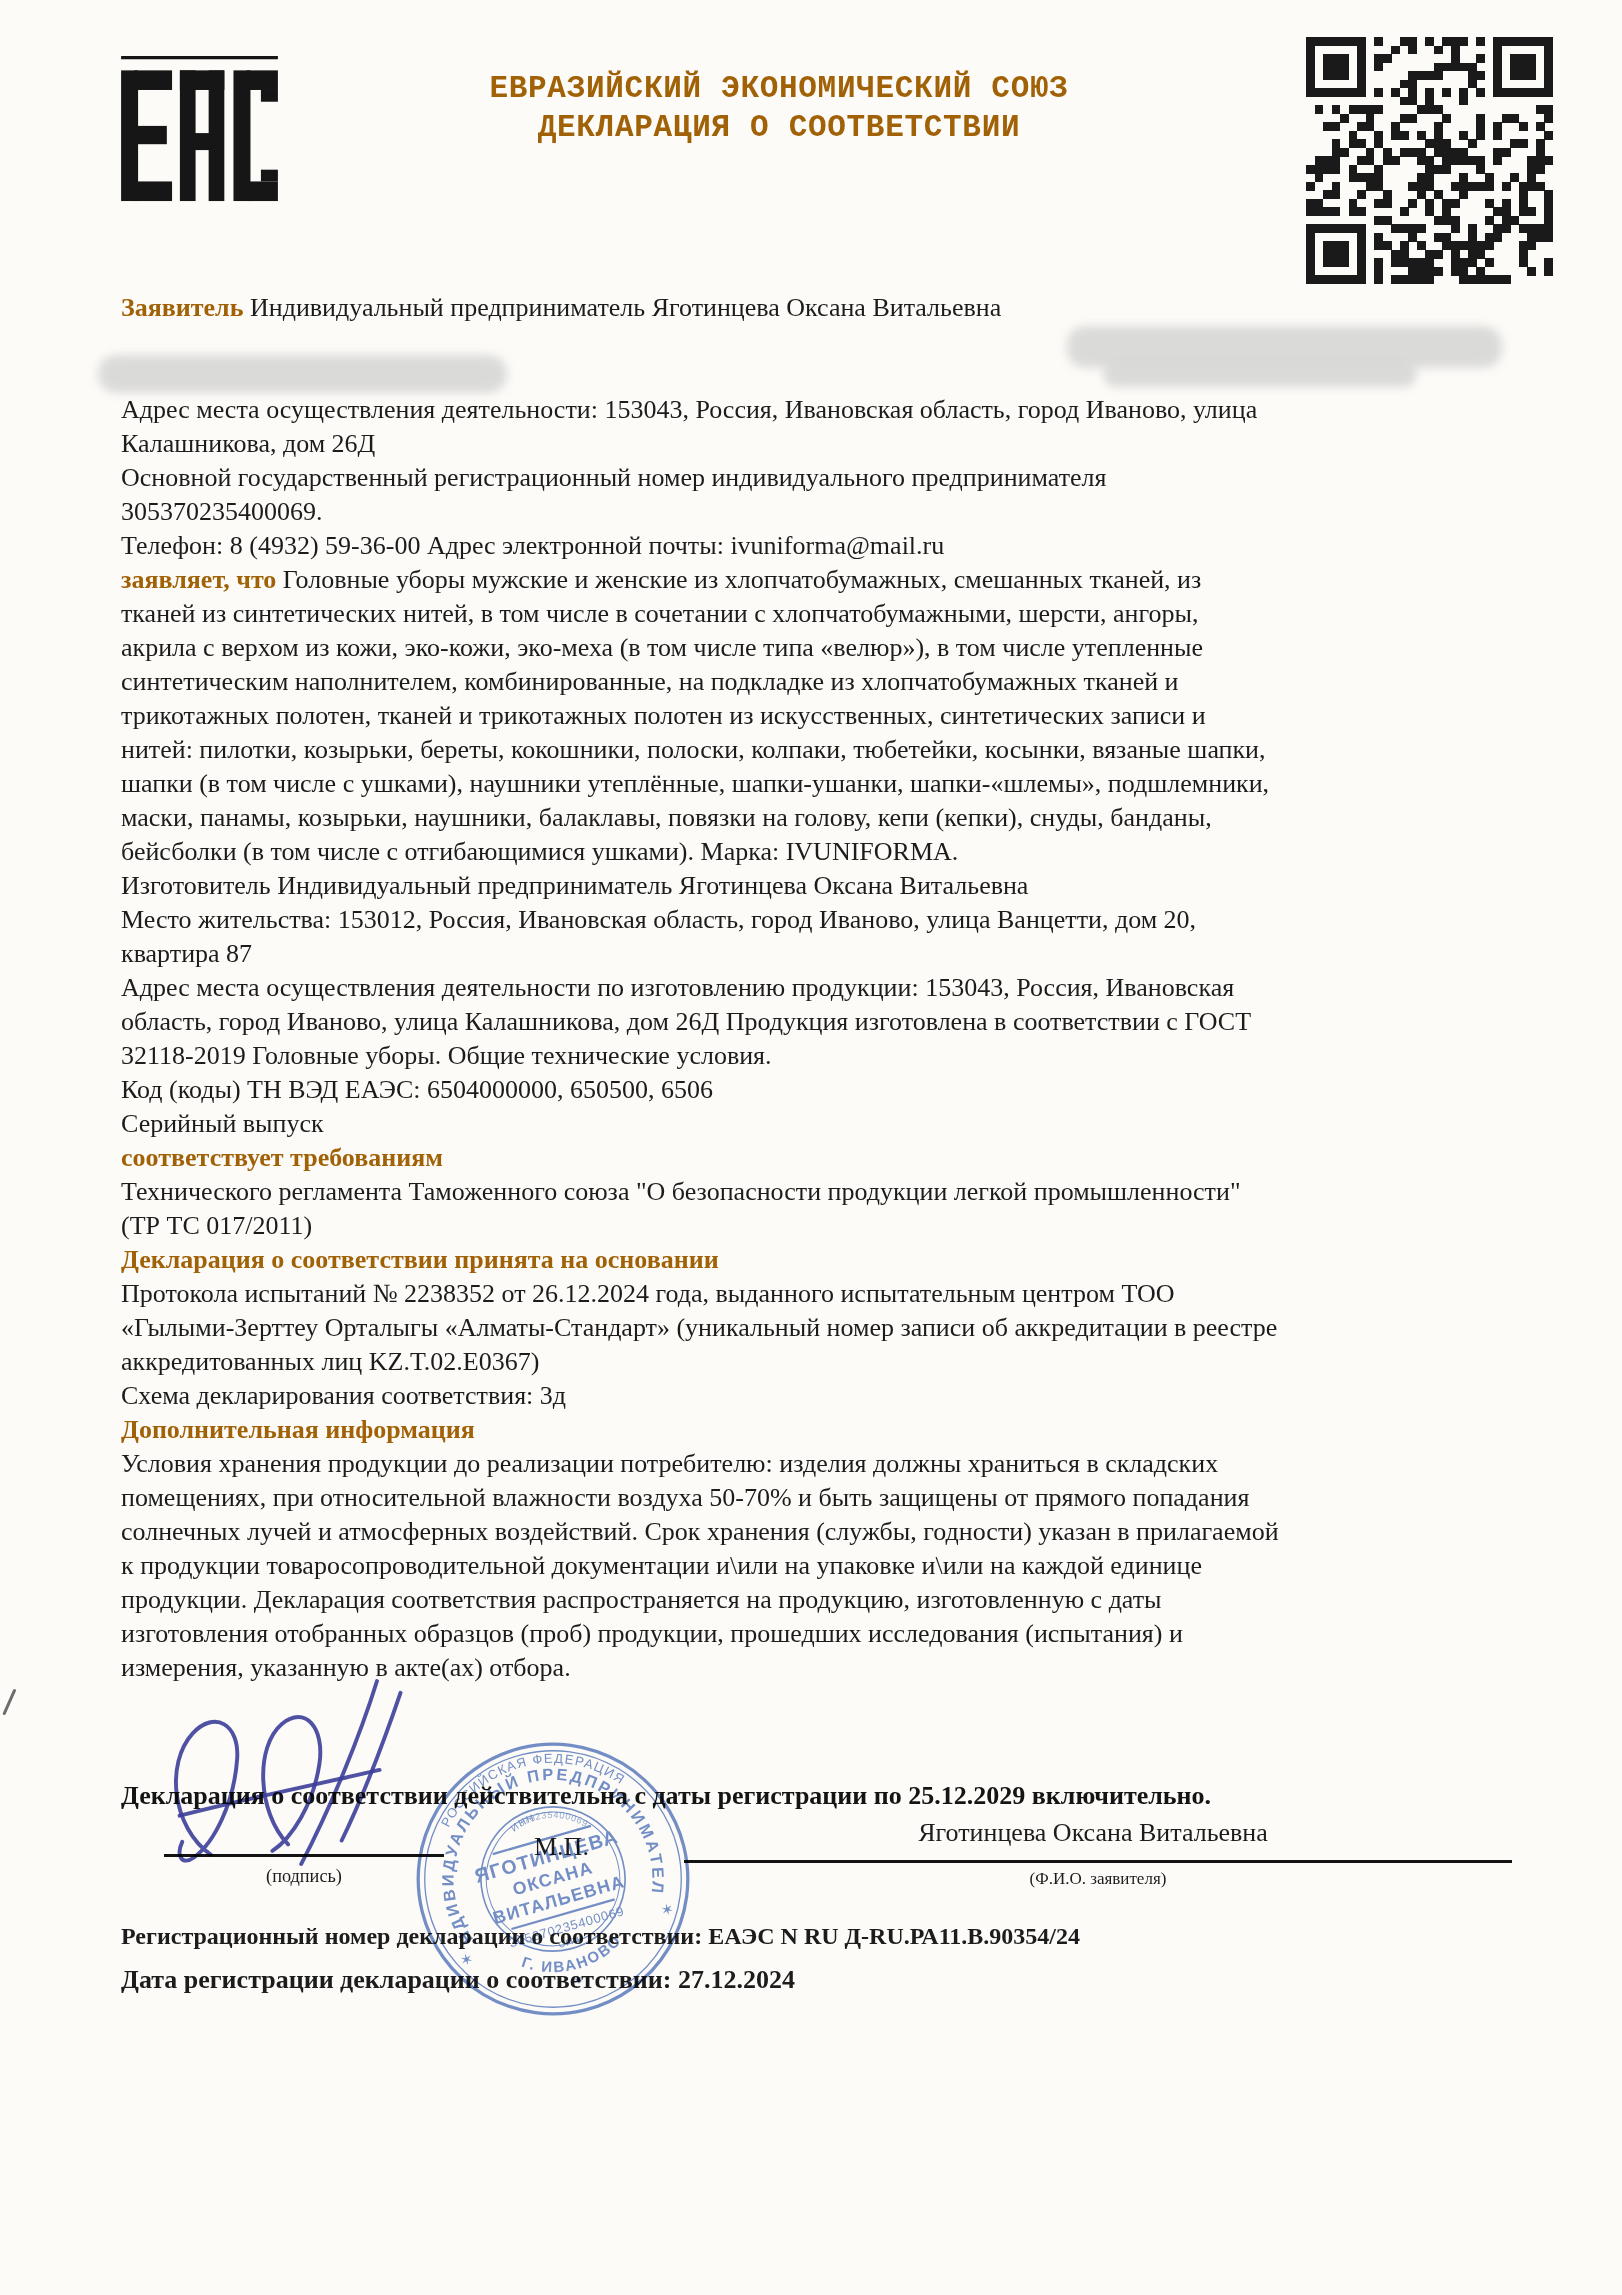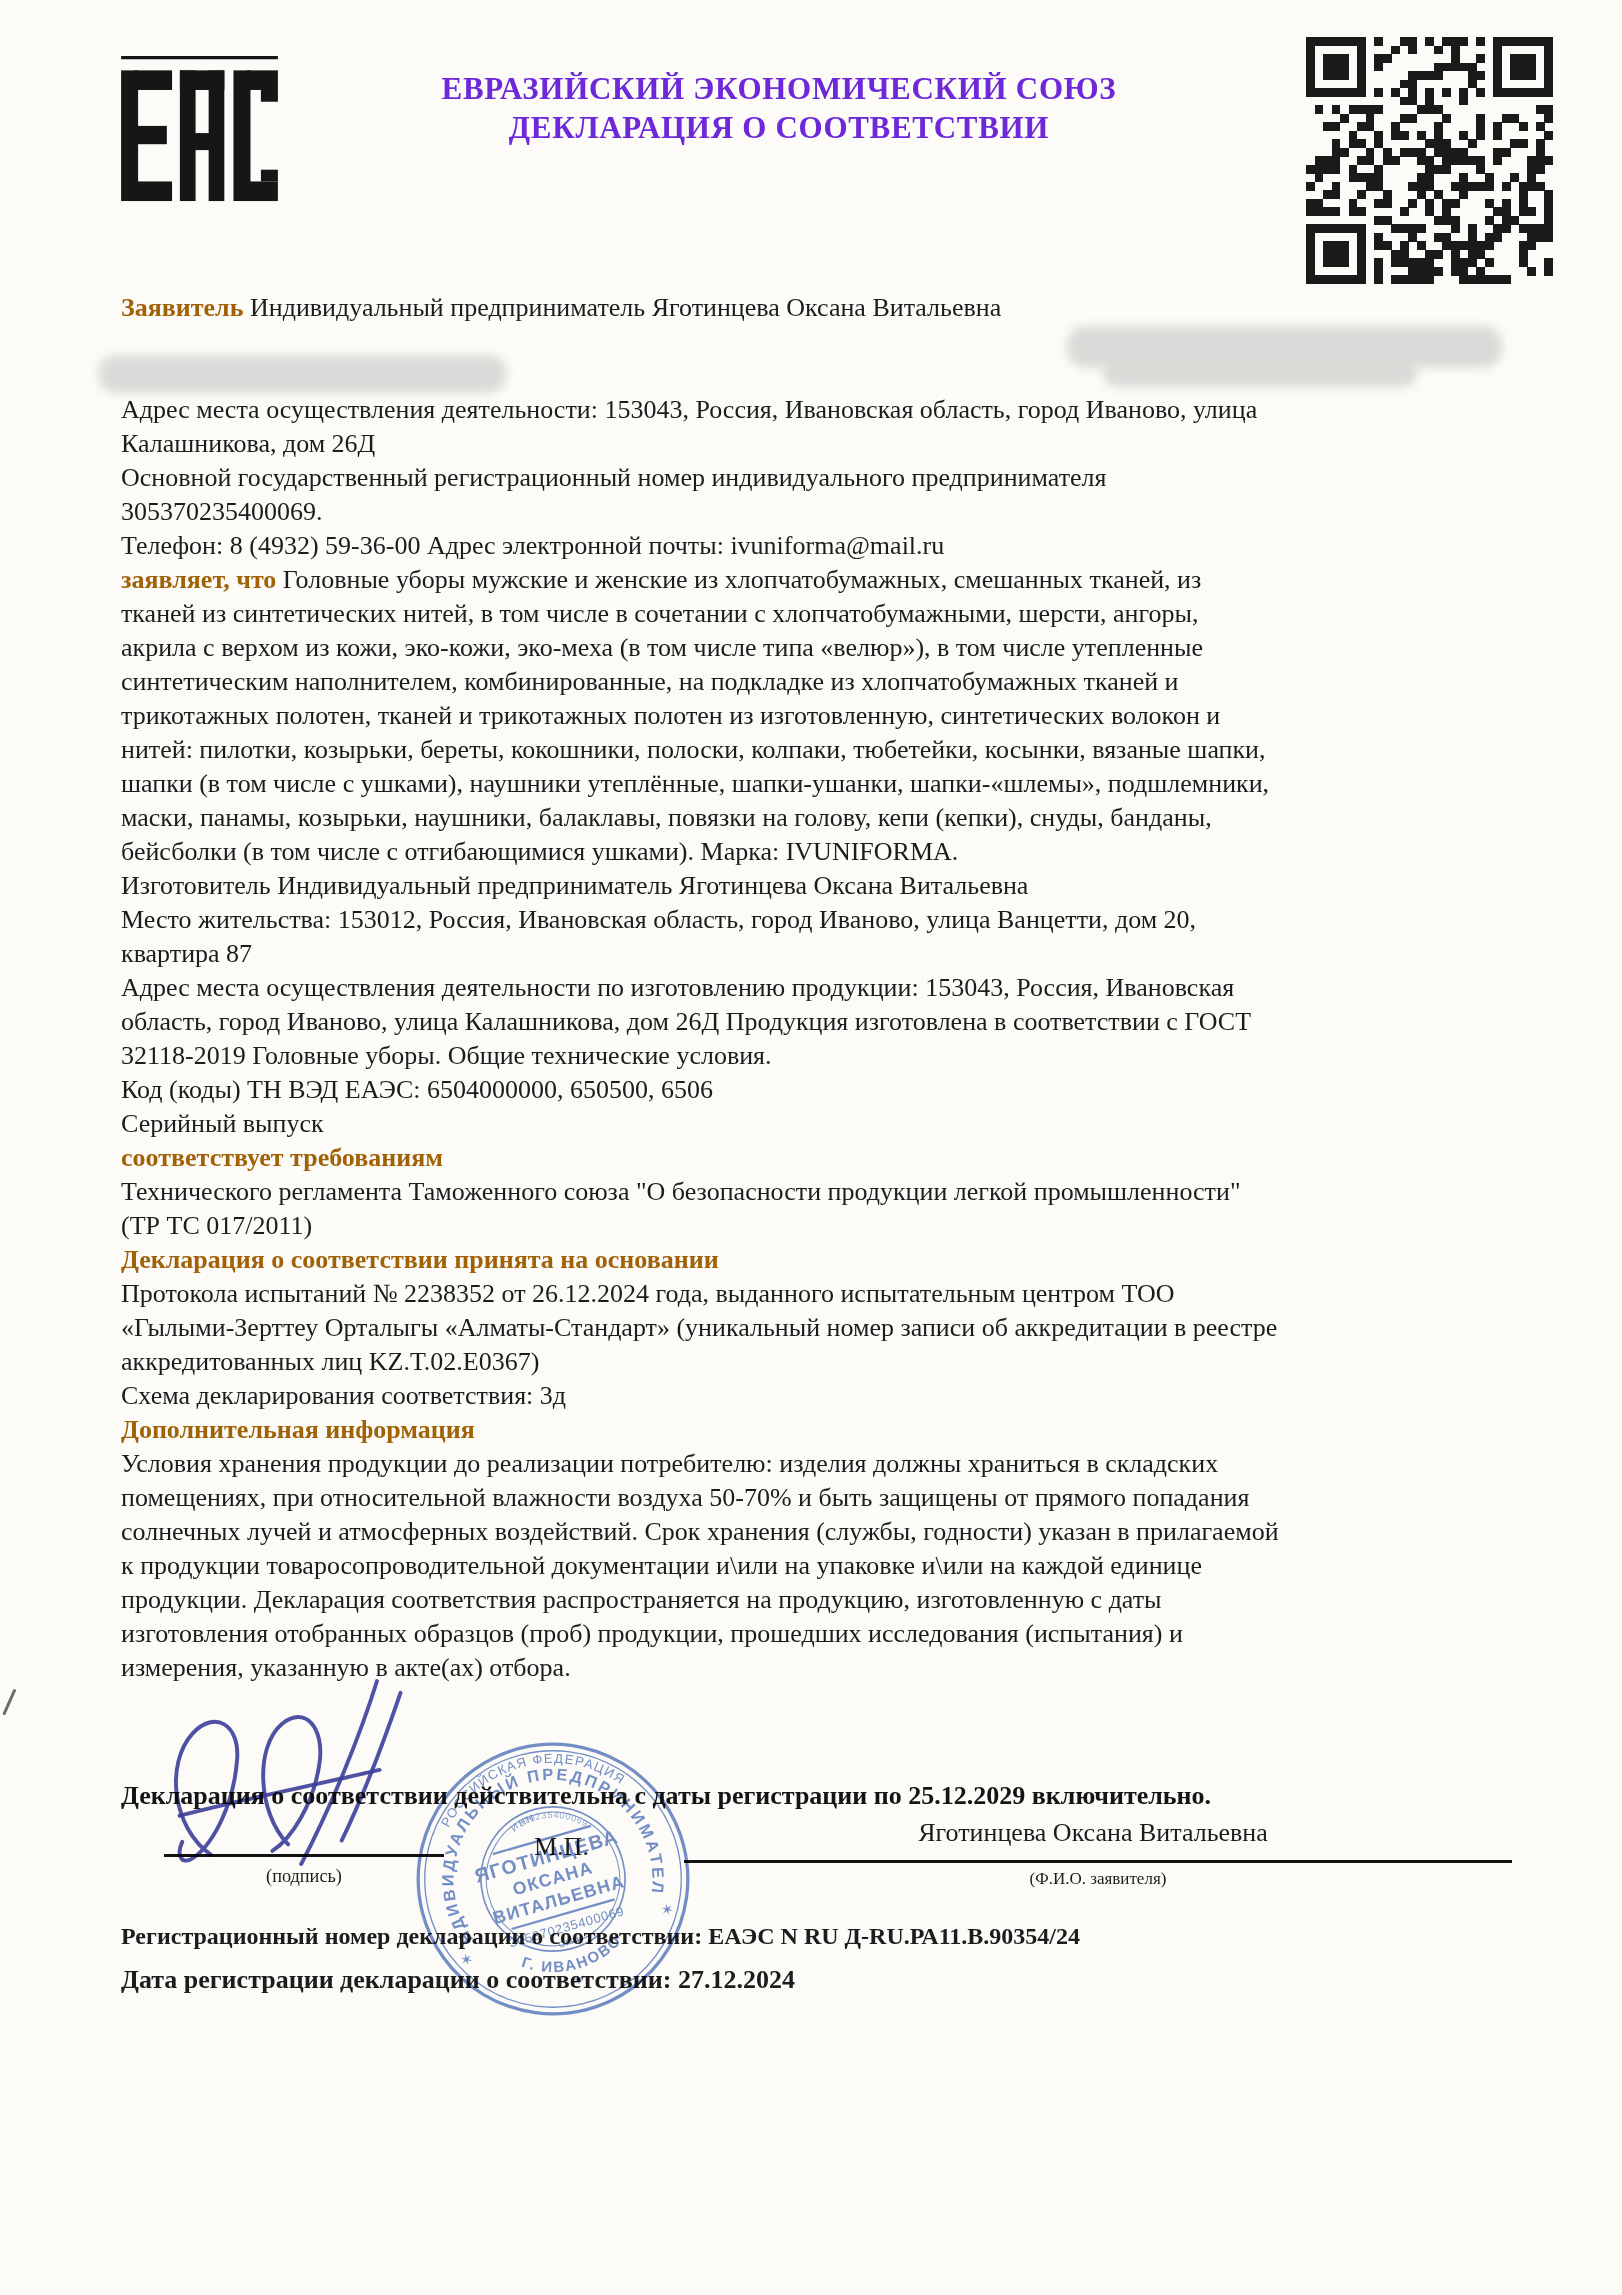--- a/index.html
+++ b/index.html
@@ -8,22 +8,22 @@
     background:#fcfbf8;
     font-family:"Liberation Serif", serif;
     color:#1c1c1c;
     overflow:hidden;
   }
   .abs{position:absolute;}
   
   #eac-logo{left:121px;top:56px;width:157px;height:147px;}
   #title-block{
     left:275px;top:69px;width:1008px;text-align:center;
-    font-family:Liberation Serif, serif;font-weight:bold;
-    font-size:31px;line-height:39px;color:#6d28d9;letter-spacing:0.7px;
+    font-family:Liberation Mono, monospace;font-weight:bold;
+    font-size:31px;line-height:39px;color:#a16207;letter-spacing:0.7px;
   }
   #qr{left:1306px;top:37px;width:247px;height:247px;fill:#1a1a1a;}
   
   #body-lines{left:121px;top:291px;width:1413px;font-size:26px;}
   .bline{height:34px;line-height:34px;white-space:nowrap;}
   .bline b{font-weight:700;color:#a16207;}
   
   .blur{background:#d5d5d3;opacity:.85;filter:blur(4.6px);border-radius:18.3px;}
   #redact-a{left:1067px;top:326px;width:435px;height:42px;}
   #redact-a2{left:1103px;top:361px;width:314px;height:26px;}
@@ -469,21 +469,21 @@
     <div class="bline"></div>
     <div class="bline"><span>Адрес места осуществления деятельности: 153043, Россия, Ивановская область, город Иваново, улица</span></div>
     <div class="bline"><span>Калашникова, дом 26Д</span></div>
     <div class="bline"><span>Основной государственный регистрационный номер индивидуального предпринимателя</span></div>
     <div class="bline"><span>305370235400069.</span></div>
     <div class="bline"><span>Телефон: 8 (4932) 59-36-00 Адрес электронной почты: ivuniforma@mail.ru</span></div>
     <div class="bline"><b>заявляет, что</b><span> Головные уборы мужские и женские из хлопчатобумажных, смешанных тканей, из</span></div>
     <div class="bline"><span>тканей из синтетических нитей, в том числе в сочетании с хлопчатобумажными, шерсти, ангоры,</span></div>
     <div class="bline"><span>акрила с верхом из кожи, эко-кожи, эко-меха (в том числе типа «велюр»), в том числе утепленные</span></div>
     <div class="bline"><span>синтетическим наполнителем, комбинированные, на подкладке из хлопчатобумажных тканей и</span></div>
-    <div class="bline"><span>трикотажных полотен, тканей и трикотажных полотен из изготовленную, синтетических волокон и</span></div>
+    <div class="bline"><span>трикотажных полотен, тканей и трикотажных полотен из искусственных, синтетических записи и</span></div>
     <div class="bline"><span>нитей: пилотки, козырьки, береты, кокошники, полоски, колпаки, тюбетейки, косынки, вязаные шапки,</span></div>
     <div class="bline"><span>шапки (в том числе с ушками), наушники утеплённые, шапки-ушанки, шапки-«шлемы», подшлемники,</span></div>
     <div class="bline"><span>маски, панамы, козырьки, наушники, балаклавы, повязки на голову, кепи (кепки), снуды, банданы,</span></div>
     <div class="bline"><span>бейсболки (в том числе с отгибающимися ушками). Марка: IVUNIFORMA.</span></div>
     <div class="bline"><span>Изготовитель Индивидуальный предприниматель Яготинцева Оксана Витальевна</span></div>
     <div class="bline"><span>Место жительства: 153012, Россия, Ивановская область, город Иваново, улица Ванцетти, дом 20,</span></div>
     <div class="bline"><span>квартира 87</span></div>
     <div class="bline"><span>Адрес места осуществления деятельности по изготовлению продукции: 153043, Россия, Ивановская</span></div>
     <div class="bline"><span>область, город Иваново, улица Калашникова, дом 26Д Продукция изготовлена в соответствии с ГОСТ</span></div>
     <div class="bline"><span>32118-2019 Головные уборы. Общие технические условия.</span></div>

